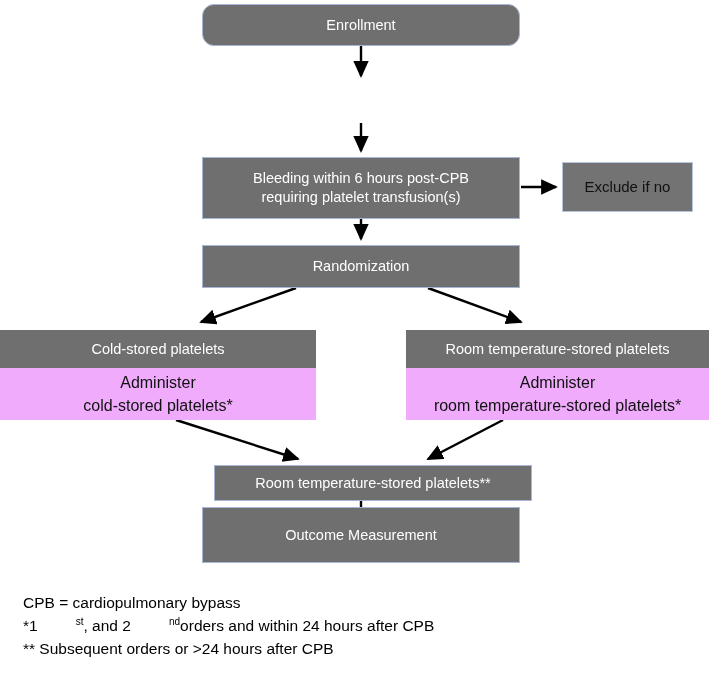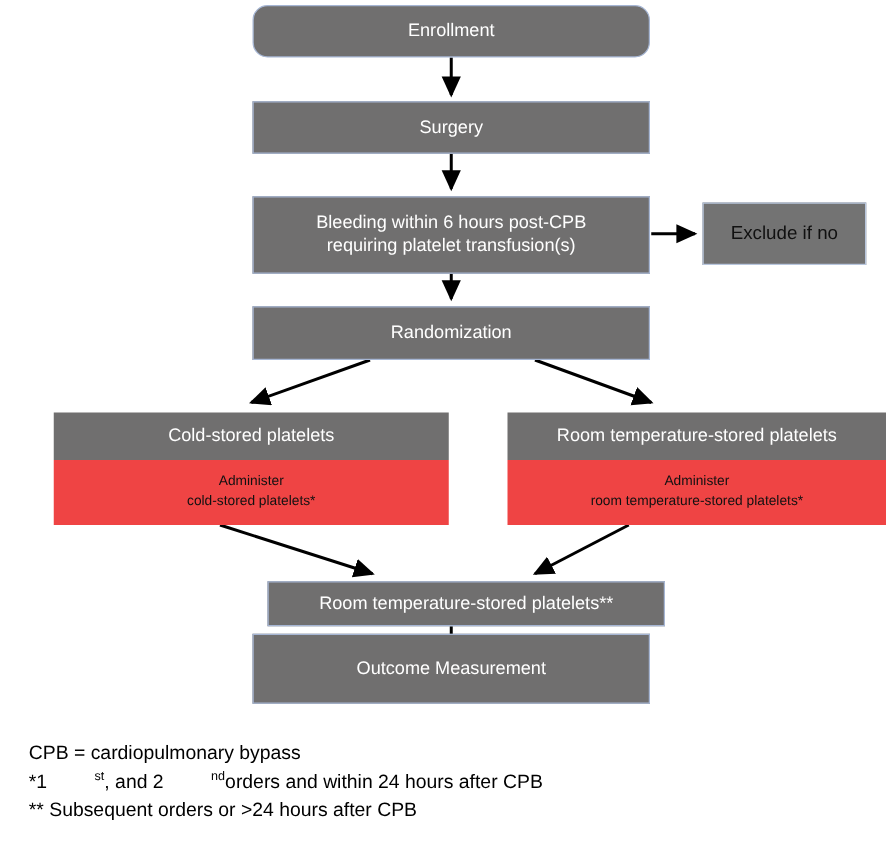--- a/index.html
+++ b/index.html
@@ -39,23 +39,23 @@
   .split .hd{
     background:#706f6f;
     color:#ffffff;
     font-size:14.5px;
     display:flex;align-items:center;justify-content:center;
     text-align:center;
     width:100%;
     box-sizing:border-box;
   }
   .split .bd{
-    background:#ef4444;
+    background:#f0abfc;
     color:#111111;
-    font-size:11px;
+    font-size:16px;
     display:flex;flex-direction:column;align-items:center;justify-content:center;
     text-align:center;
     width:100%;
     box-sizing:border-box;
     line-height:1.45;
   }
 
   svg.edges{
     position:absolute;left:0;top:0;width:709px;height:681px;
     pointer-events:none;
@@ -101,38 +101,35 @@
 
     <line x1="503" y1="420" x2="428" y2="459" stroke="#000000" stroke-width="2.4" marker-end="url(#arw)"></line>
 
     <line x1="361" y1="501" x2="361" y2="529" stroke="#000000" stroke-width="2.4" marker-end="url(#arw)"></line>
   </svg>
 
   <div class="node dark" style="left:202px;top:4px;width:318px;height:42px;border-radius:12px;">
     <span>Enrollment</span>
   </div>
 
-  <div class="node dark" style="left:202px;top:81px;width:318px;height:42px;">
-    <span>Surgery</span>
-  </div>
 
   <div class="node dark" style="left:202px;top:157px;width:318px;height:62px;">
     <span>Bleeding within 6 hours post-CPB</span>
     <span>requiring platelet transfusion(s)</span>
   </div>
 
   <div class="node lightbox" style="left:562px;top:162px;width:131px;height:50px;">
     <span>Exclude if no</span>
   </div>
 
   <div class="node dark" style="left:202px;top:245px;width:318px;height:43px;">
     <span>Randomization</span>
   </div>
 
-  <div class="split" style="left:0px;top:330px;width:316px;height:90px;margin-left:43px;">
+  <div class="split" style="left:0px;top:330px;width:316px;height:90px;">
     <div class="hd" style="height:38px;">
       <span>Cold-stored platelets</span>
     </div>
     <div class="bd" style="height:52px;">
       <span>Administer</span>
       <span>cold-stored platelets*</span>
     </div>
   </div>
 
   <div class="split" style="left:406px;top:330px;width:303px;height:90px;">

